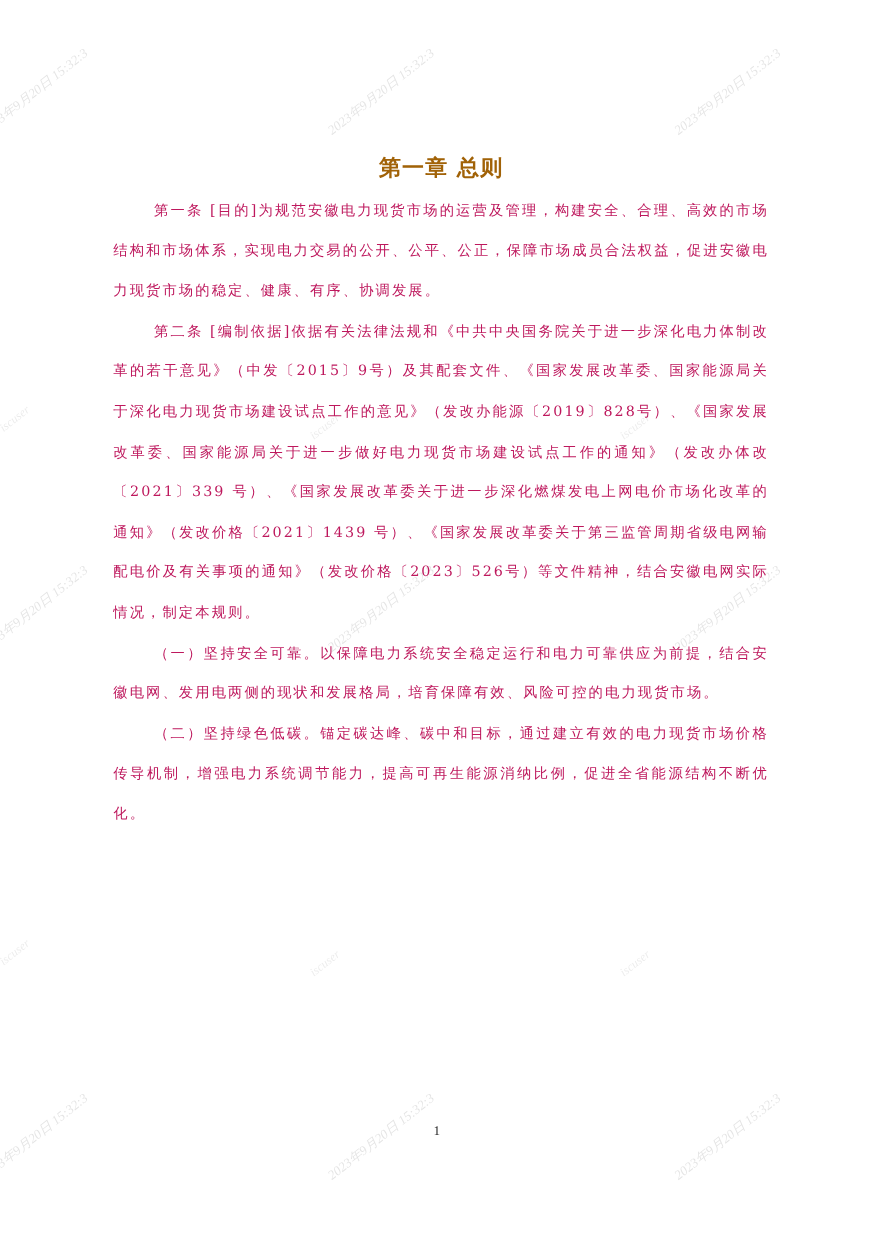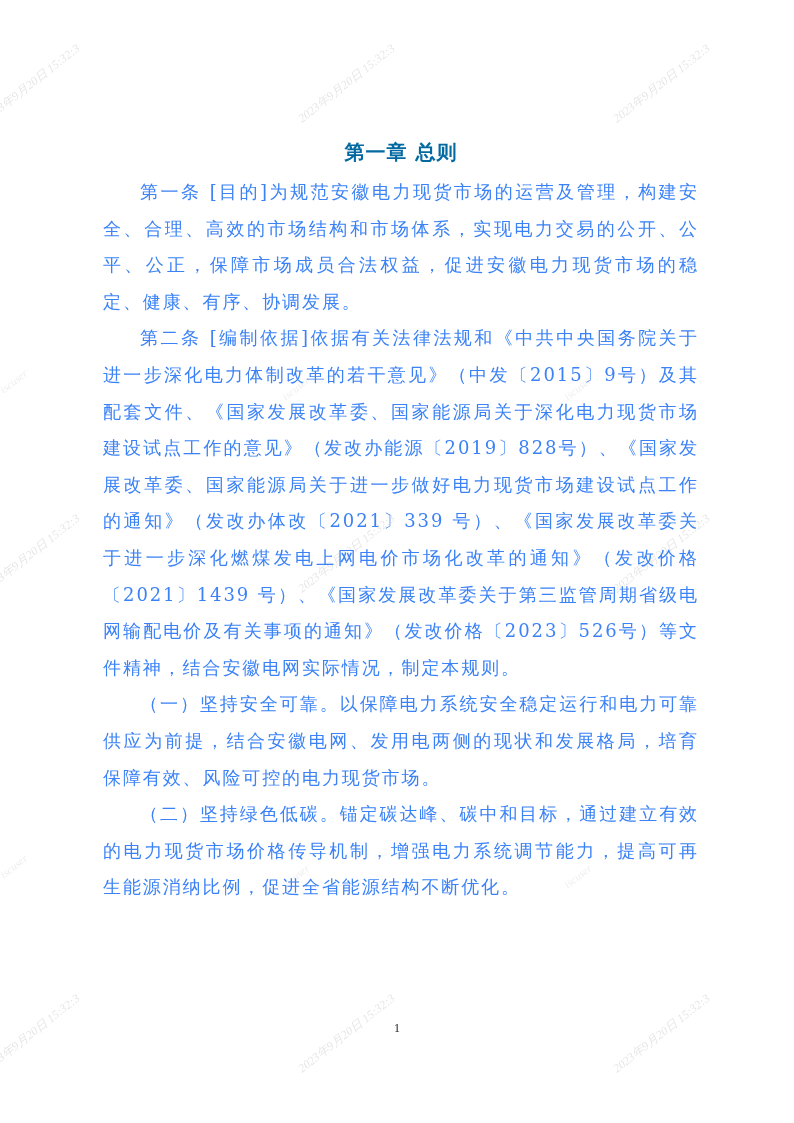--- a/index.html
+++ b/index.html
@@ -1,20 +1,20 @@
 <!DOCTYPE html>
 <html><head>
 <meta charset="utf-8">
 <style>
   html, body { margin: 0; padding: 0; background: #ffffff; }
   body { width: 794px; height: 1123px; position: relative; overflow: hidden; }
   .page { position: absolute; left: 0; top: 0; width: 794px; height: 1123px; background: #fff; }
   .content { position: absolute; left: 103px; top: 138px; width: 596px; }
-  .title { text-align: center; font-family: "DejaVu Sans", sans-serif; font-weight: bold; font-size: 20px; color: #0369a1; height: 28px; line-height: 28px; margin-bottom: 8px; letter-spacing: 1px; }
-  .para { font-family: "DejaVu Serif", serif; font-size: 18px; color: #3b82f6; line-height: 36.6px; margin: 0; text-align: justify; text-indent: 37px; letter-spacing: 1.9px; }
+  .title { text-align: center; font-family: "DejaVu Sans", sans-serif; font-weight: bold; font-size: 20px; color: #a16207; height: 28px; line-height: 28px; margin-bottom: 8px; letter-spacing: 1px; }
+  .para { font-family: "DejaVu Serif", serif; font-size: 13px; color: #be185d; line-height: 36.6px; margin: 0; text-align: justify; text-indent: 37px; letter-spacing: 1.9px; }
   .page-number { position: absolute; top: 1021px; left: 0; width: 794px; text-align: center; font-family: "Liberation Serif", serif; font-size: 12px; color: #222; }
   .wm { position: absolute; font-family: "Liberation Serif", serif; font-style: italic; font-size: 12px; color: rgba(0,0,0,0.11); transform: rotate(-38deg); transform-origin: left bottom; white-space: nowrap; pointer-events: none; }
   .wm-user { position: absolute; font-family: "Liberation Serif", serif; font-style: italic; font-size: 11px; color: rgba(0,0,0,0.08); transform: rotate(-38deg); white-space: nowrap; pointer-events: none; }
 </style>
 </head>
 <body>
 
 <div class="page">
 
   <div class="wm" style="left:-10px; top:110px;">2023年9月20日 15:32:3</div>

